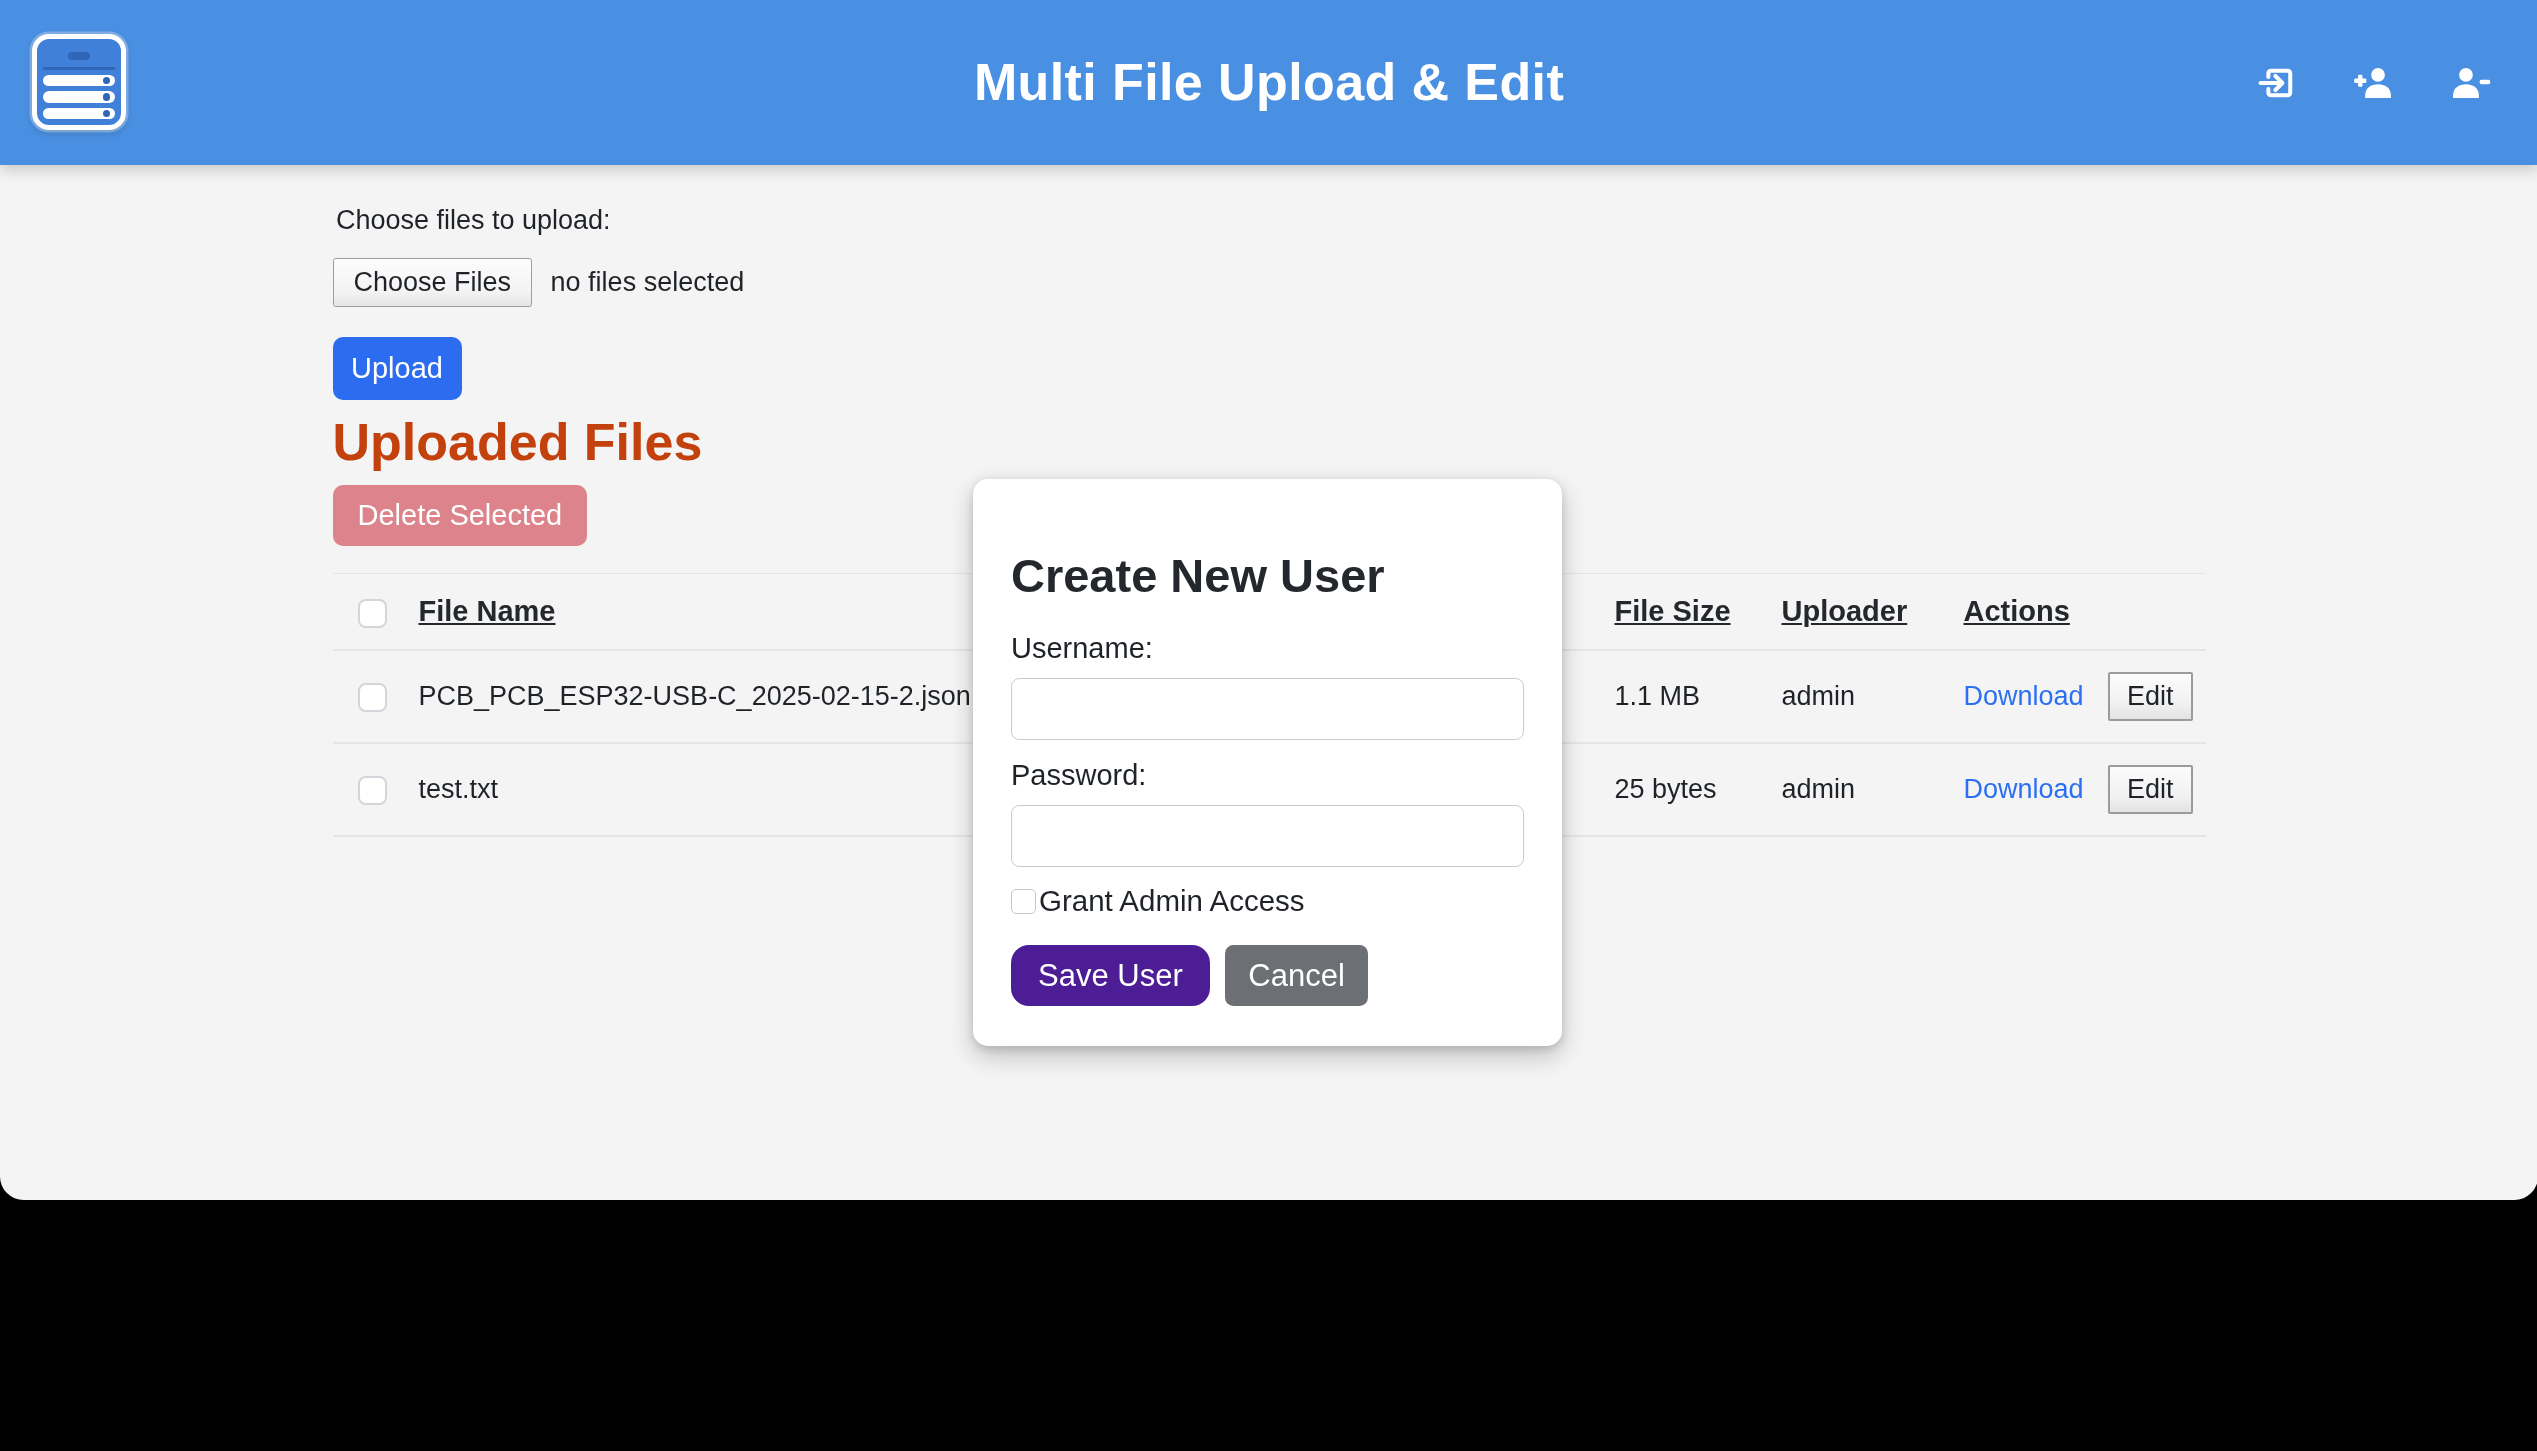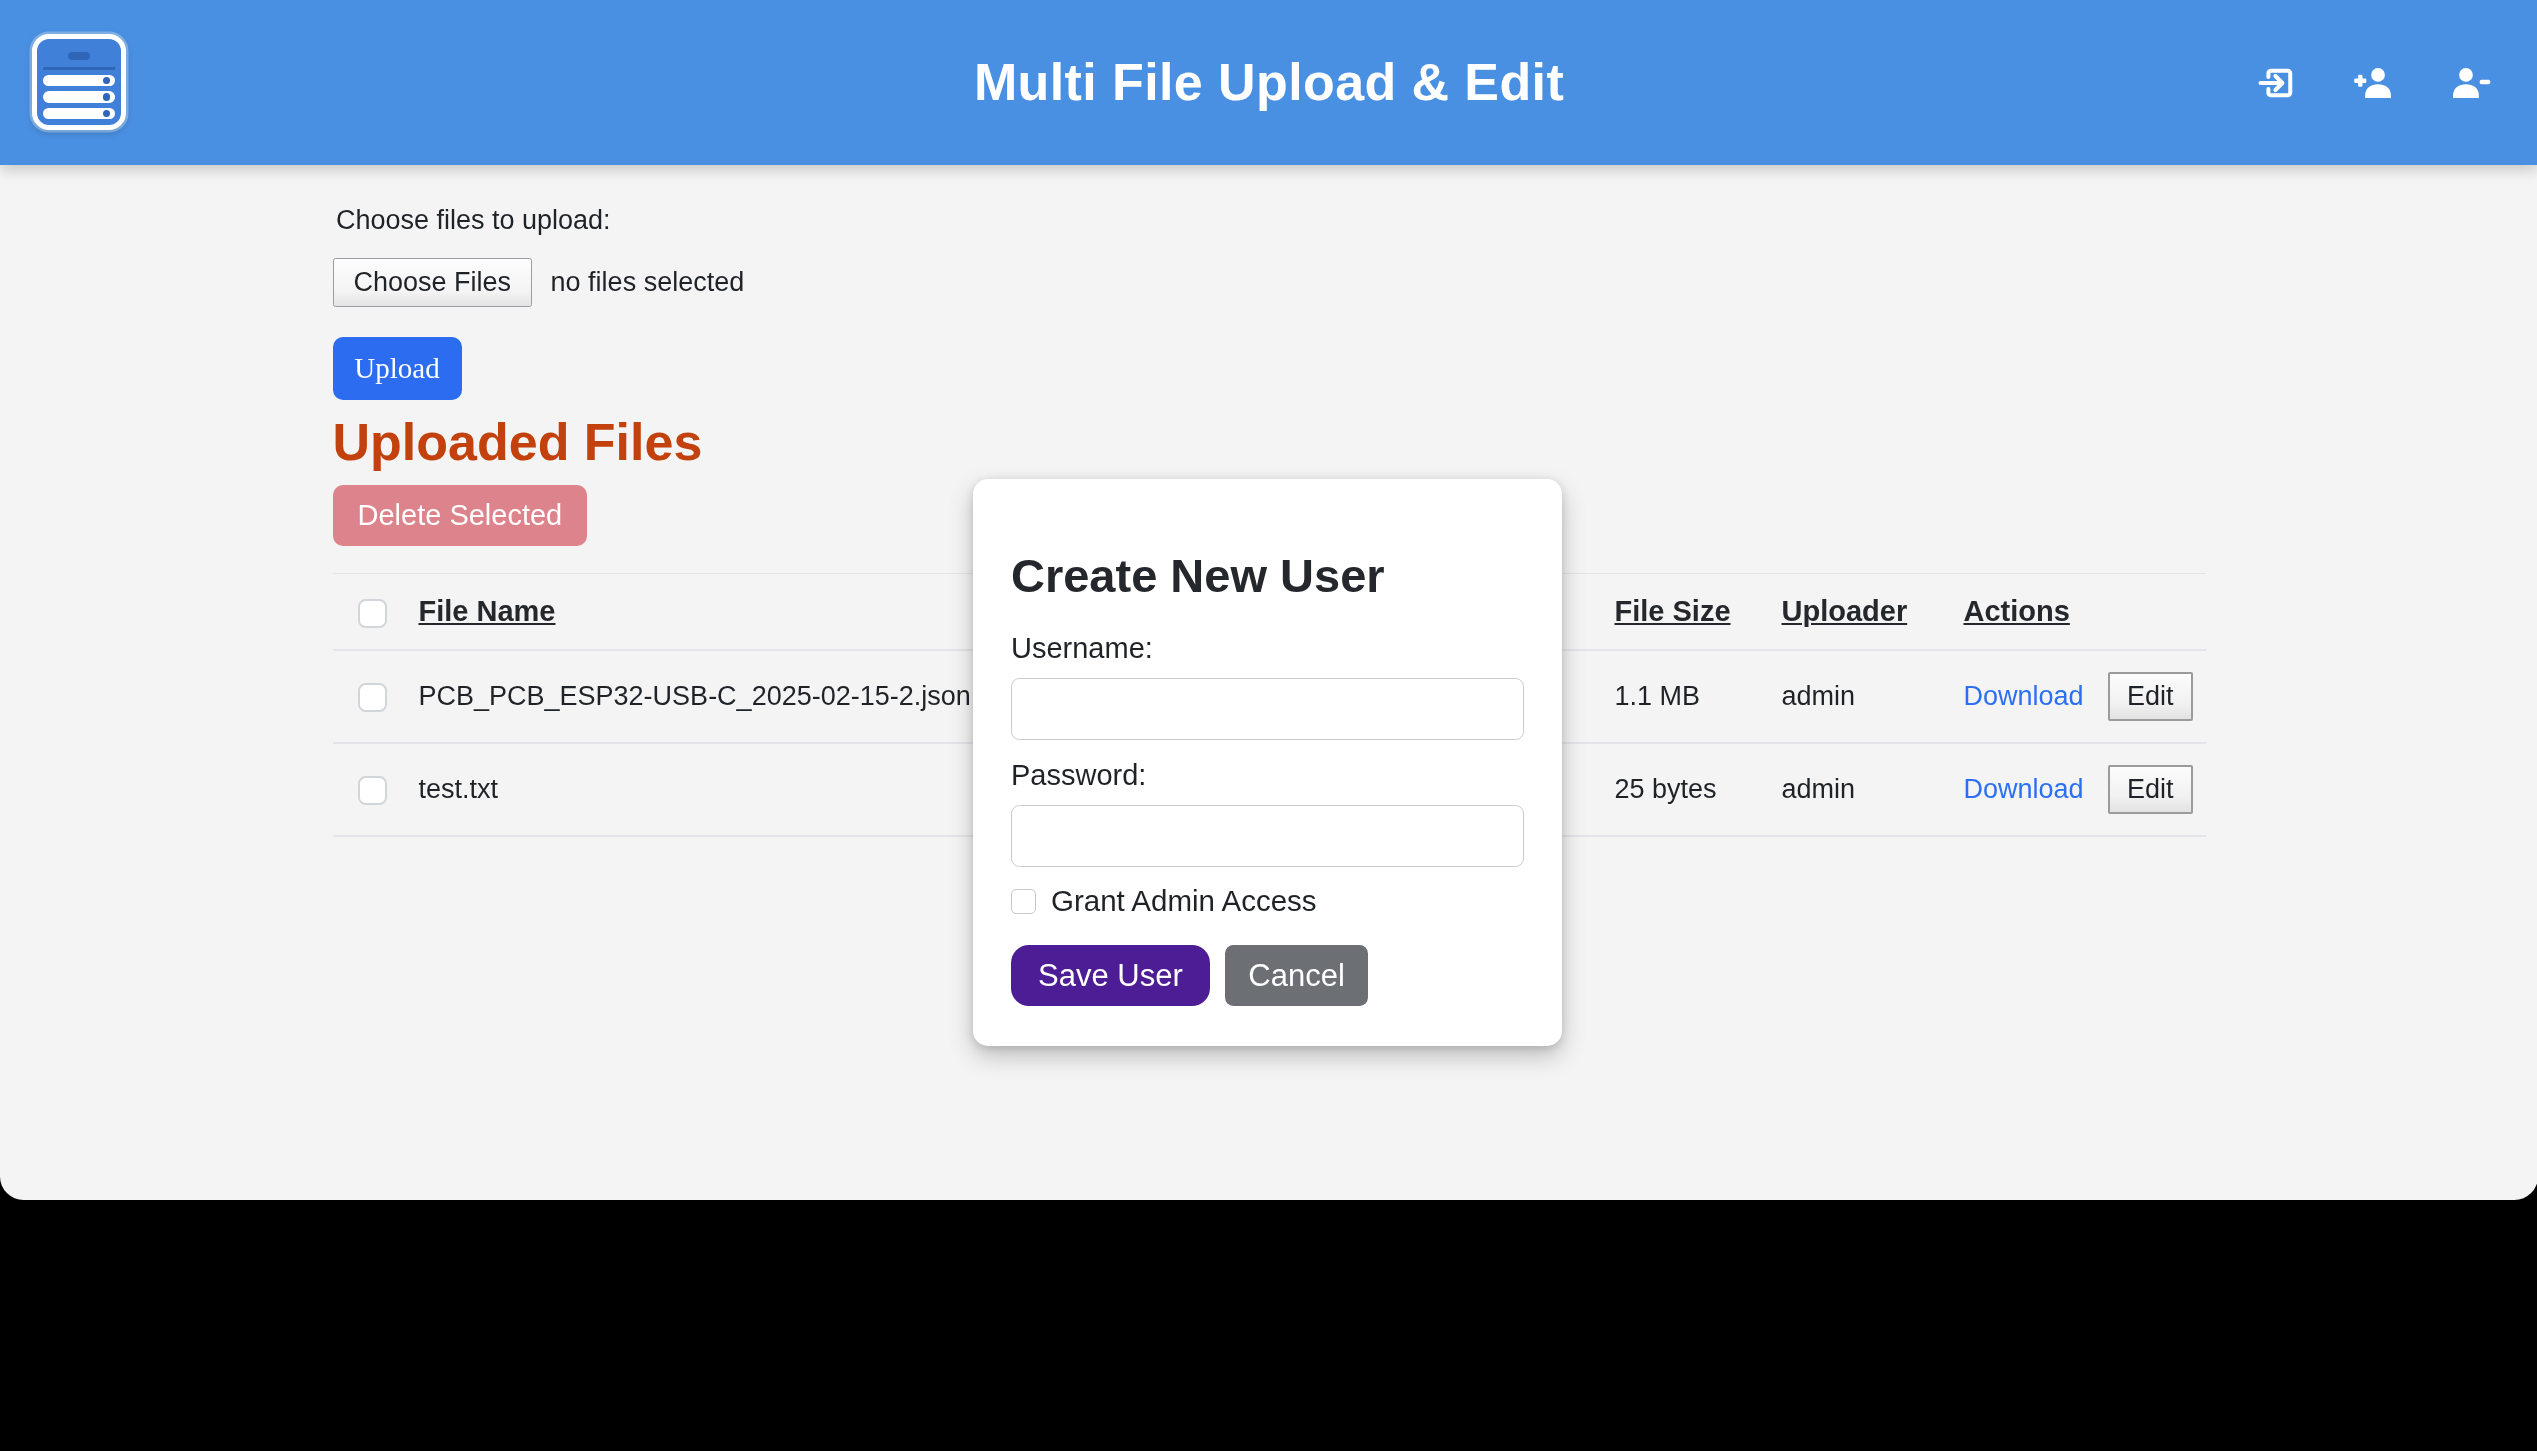--- a/index.html
+++ b/index.html
@@ -28,21 +28,21 @@
   
   .container{width:1873px;margin:0 auto;padding-top:40px;}
   .upload-label{font-size:27px;margin:0 0 22px 3.4px;}
   .file-input-row{display:flex;align-items:center;}
   .choose-files-btn{box-sizing:border-box;height:49px;padding:0 20px;font-size:27px;
     font-family:"Liberation Sans",sans-serif;color:#1f2328;
     border:1.7px solid #9a9da1;border-radius:2.5px;
     background:linear-gradient(180deg,#fdfdfd 0%,#f3f3f3 70%,#e4e4e4 100%);cursor:pointer;}
   .file-status{margin-left:18.5px;font-size:27px;}
   .upload-btn{margin-top:30px;width:129px;height:63px;background:#2b6cf0;color:#fff;border:none;
-    border-radius:10px;font-size:29px;font-family:Liberation Serif, serif;cursor:pointer;display:block;}
+    border-radius:10px;font-size:29px;font-family:Liberation Sans, sans-serif;cursor:pointer;display:block;}
   .files-heading{margin:11.8px 0 0;font-size:52px;font-weight:700;color:#c2410c;}
   .delete-btn{margin-top:13.5px;height:61px;padding:0 25px;background:#dd838b;color:#fff;border:none;
     border-radius:10px;font-size:29px;font-family:"Liberation Sans",sans-serif;cursor:pointer;display:block;}
   
   table.files-table{width:100%;border-collapse:collapse;table-layout:fixed;margin-top:27px;}
   .files-table thead tr{height:76px;border-top:1.7px solid #e3e5e9;border-bottom:2.5px solid #e3e5e9;}
   .files-table tbody tr{height:93px;border-bottom:2.5px solid #e3e5e9;}
   .files-table th{text-align:left;font-size:29px;font-weight:700;color:#24272b;padding:0;}
   .files-table th .th-label{text-decoration:underline;cursor:pointer;}
   .files-table td{font-size:27px;padding:0;}
@@ -56,21 +56,21 @@
     background:linear-gradient(180deg,#fcfcfc 0%,#f1f1f1 65%,#e3e3e3 100%);cursor:pointer;}
   .actions-cell{white-space:nowrap;}
   
   .modal{position:absolute;left:973px;top:479px;width:589px;box-sizing:border-box;
     background:#fff;border-radius:15px;padding:57px 38px 40px;
     box-shadow:0 10px 25px rgba(0,0,0,.22),0 2.5px 8.4px rgba(0,0,0,.12);z-index:5;}
   .modal-title{margin:11.8px 0 29px;font-size:47px;font-weight:700;color:#24272c;}
   .modal-label{display:block;font-size:29px;margin:18.5px 0 13.5px;}
   .modal-input{display:block;width:100%;height:62px;box-sizing:border-box;border:1.7px solid #c9cbce;
     border-radius:8.4px;font-size:27px;font-family:"Liberation Sans",sans-serif;padding:0 17px;background:#fff;}
-  .modal-check-row{display:flex;align-items:center;gap:15px;margin:17px 0 27px;}
+  .modal-check-row{display:flex;align-items:center;gap:3px;margin:17px 0 27px;}
   .modal-checkbox{appearance:none;-webkit-appearance:none;width:25px;height:25px;margin:0;
     background:#fff;border:1.7px solid #c6c8cb;border-radius:5px;cursor:pointer;flex:0 0 auto;}
   .modal-check-label{font-size:29.5px;}
   .modal-buttons{display:flex;gap:15px;}
   .save-btn{height:61px;padding:0 27px;background:#4c1d95;color:#fff;border:none;border-radius:18px;
     font-size:31px;font-family:"Liberation Sans",sans-serif;cursor:pointer;}
   .cancel-btn{height:61px;padding:0 23.6px;background:#6c7074;color:#fff;border:none;border-radius:8.4px;
     font-size:31px;font-family:"Liberation Sans",sans-serif;cursor:pointer;}
 </style>
 </head>

